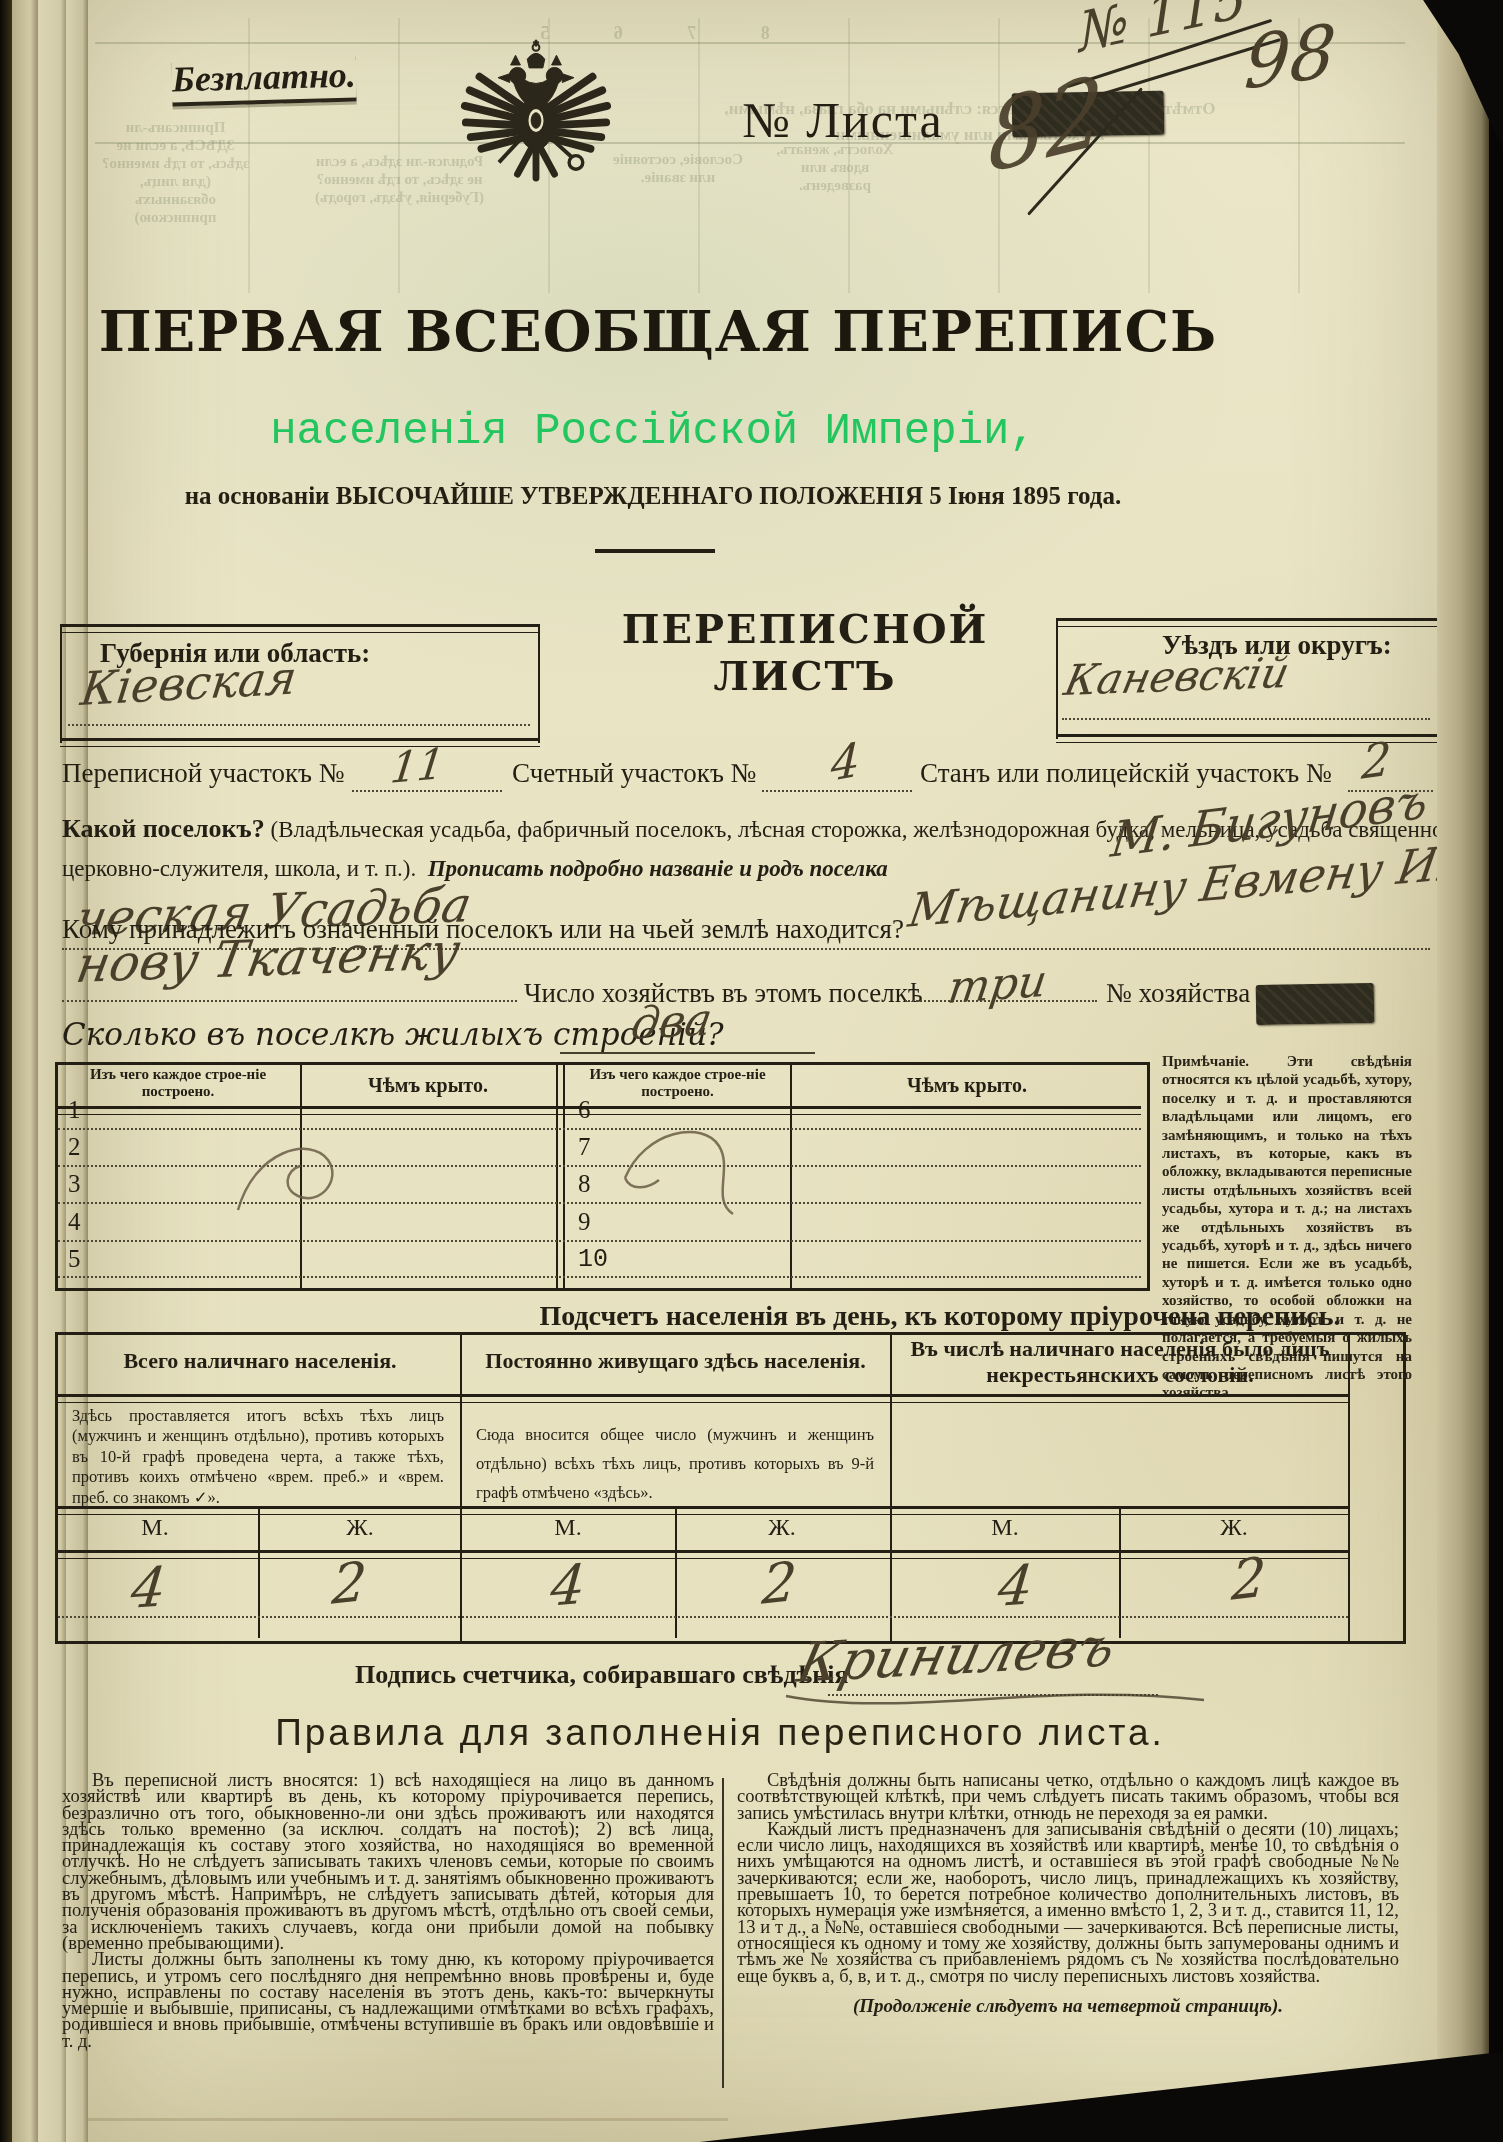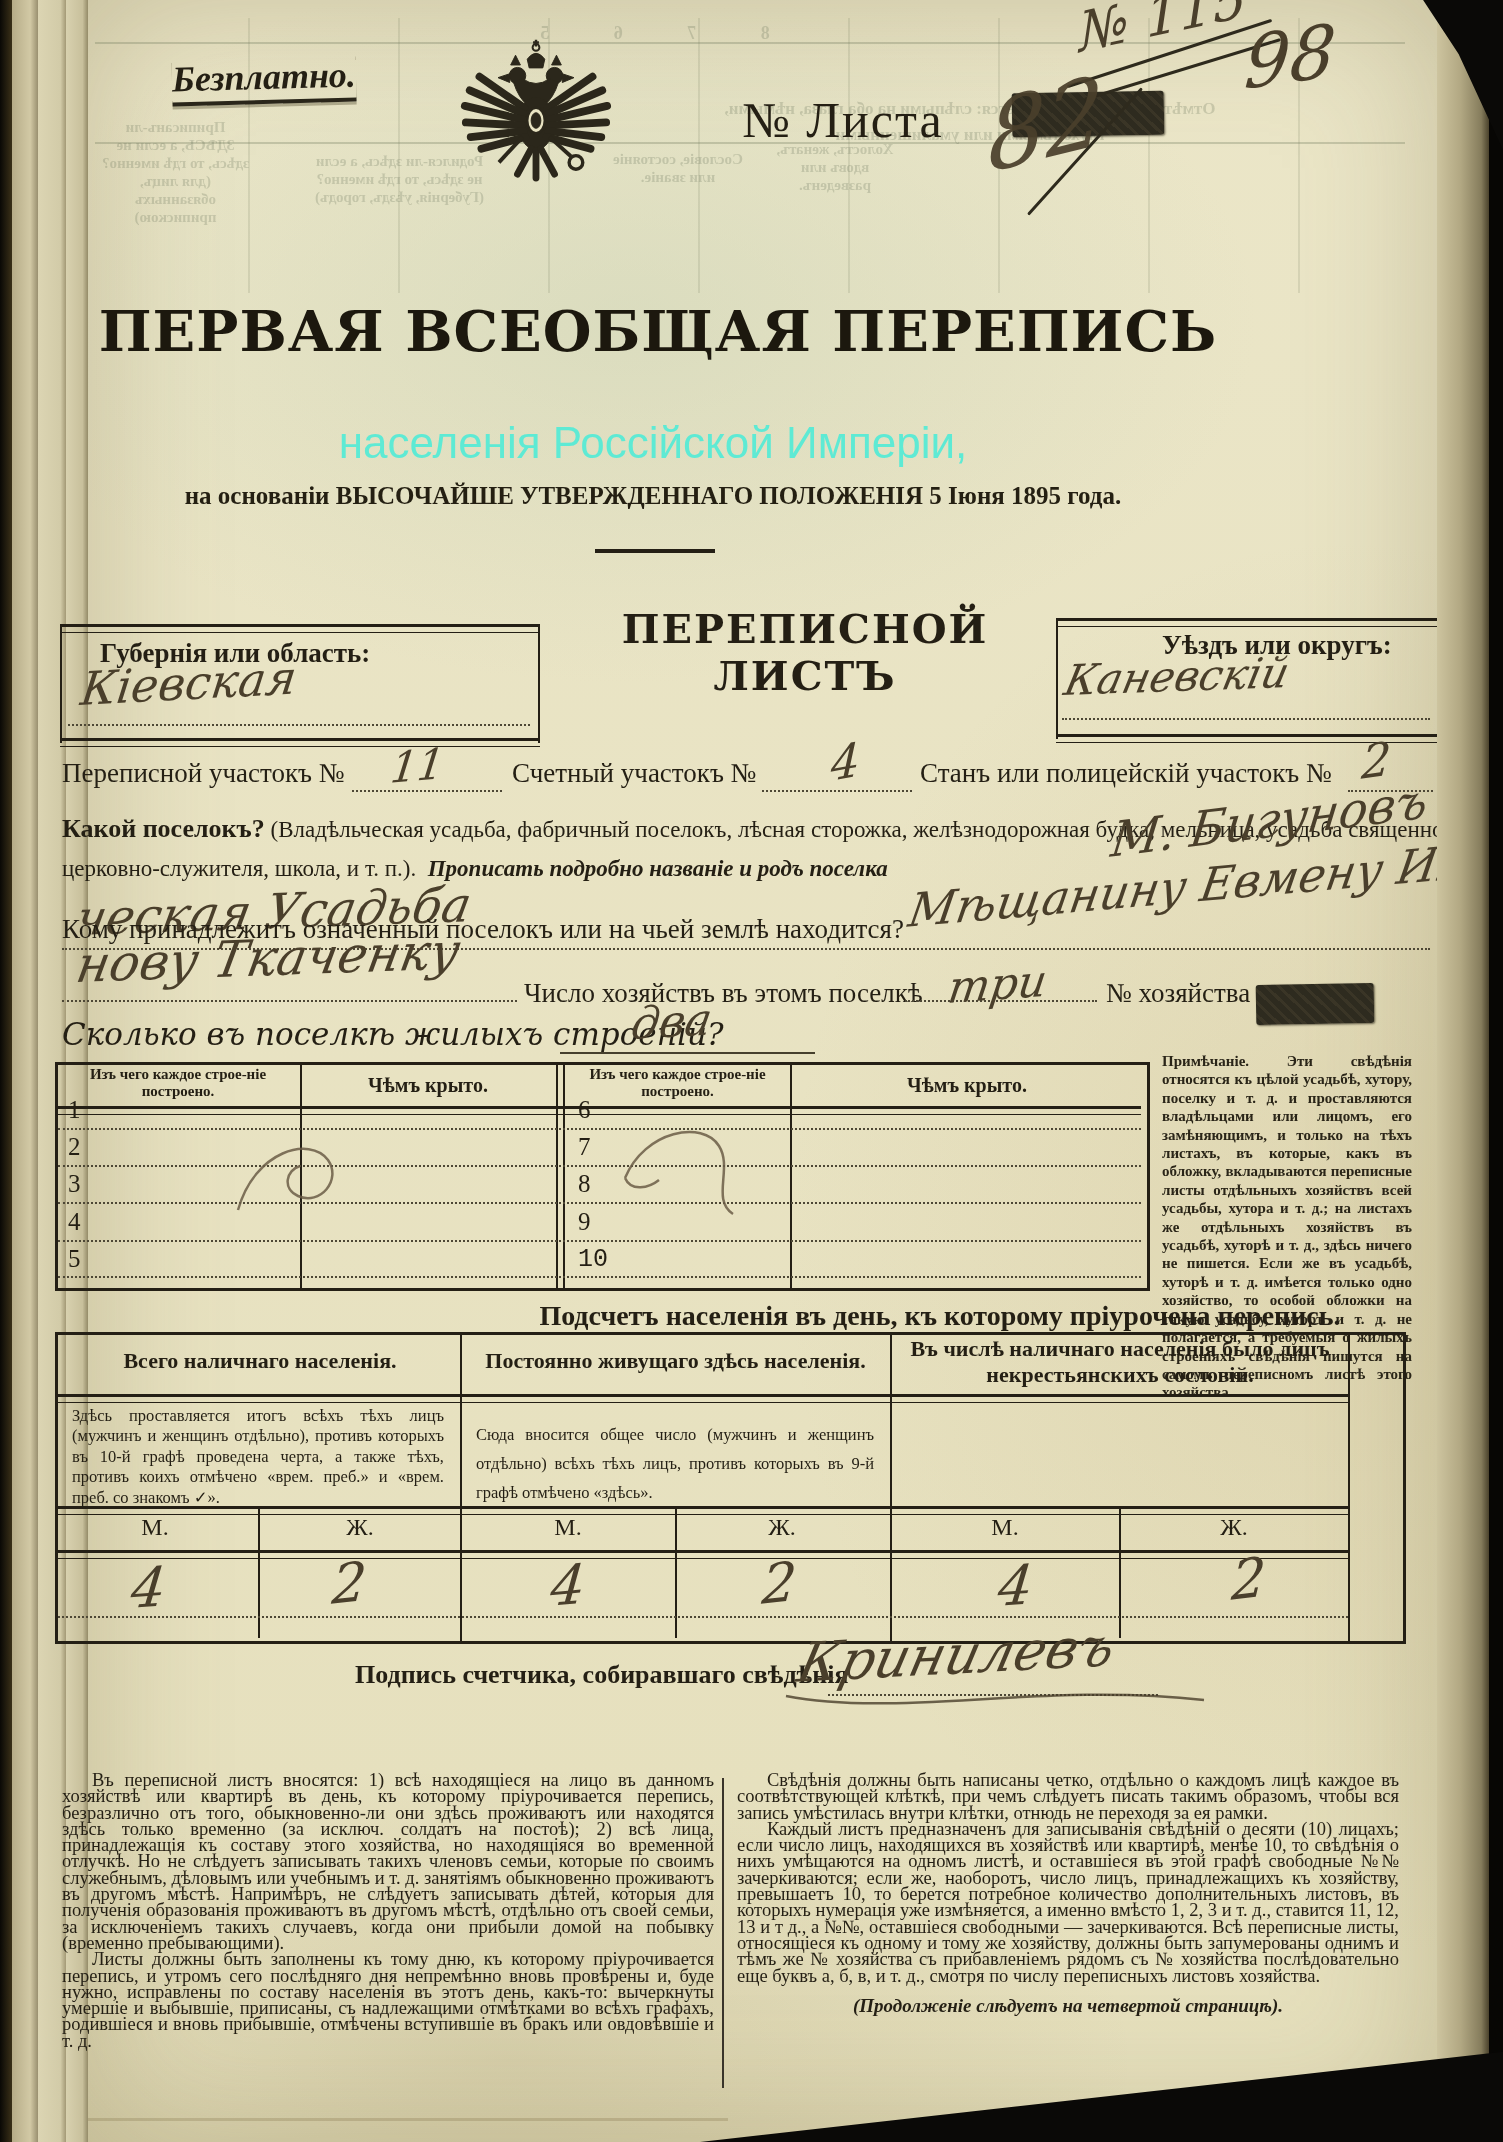--- a/index.html
+++ b/index.html
@@ -119,21 +119,21 @@
   <div class="blot" style="left:1012px;top:92px;width:152px;height:44px;transform:rotate(-1deg);"></div>
   <div class="hw" style="left:1080px;top:2px;font-size:54px;transform:rotate(-12deg) skewX(-10deg);">№ 115</div>
   <div class="strike" style="left:1062px;top:52px;width:215px;transform:rotate(-18deg);"></div>
   <div class="strike" style="left:1080px;top:68px;width:205px;transform:rotate(-17deg);"></div>
   <div class="hw" style="left:1242px;top:22px;font-size:72px;transform:rotate(-8deg) skewX(-12deg);">98</div>
   <div class="hw" style="left:988px;top:86px;font-size:94px;transform:rotate(-14deg) skewX(-14deg);opacity:.92;">82</div>
   <div class="strike" style="left:1000px;top:150px;width:170px;transform:rotate(-48deg);"></div>
 
   <div class="abs ctr" style="left:88px;top:298px;width:1140px;font-family:'DejaVu Serif',serif;
        font-weight:bold;font-size:56px;letter-spacing:1px;color:#1c180e;">ПЕРВАЯ ВСЕОБЩАЯ ПЕРЕПИСЬ</div>
-  <div class="abs ctr" style="left:88px;top:406px;width:1130px;font-family:Liberation Sans, sans-serif;font-size:44px;color:#5eead4;margin-top:12px;">населенія Россійской Имперіи,</div>
+  <div class="abs ctr" style="left:88px;top:406px;width:1130px;font-family:Liberation Mono, monospace;font-size:44px;color:#22c55e;">населенія Россійской Имперіи,</div>
   <div class="abs ctr" style="left:98px;top:482px;width:1110px;font-weight:bold;font-size:25px;color:#241f12;">на основаніи ВЫСОЧАЙШЕ УТВЕРЖДЕННАГО ПОЛОЖЕНІЯ 5 Іюня 1895 года.</div>
   <div class="abs" style="left:595px;top:549px;width:120px;height:4px;background:#241f15;"></div>
 
   <div class="rule2" style="left:60px;top:624px;width:480px;"></div>
   <div class="rule2" style="left:60px;top:738px;width:480px;"></div>
   <div class="vline" style="left:538px;top:624px;height:119px;"></div>
   <div class="vline" style="left:60px;top:624px;height:119px;"></div>
   <div class="abs" style="left:100px;top:638px;font-size:27px;font-weight:bold;">Губернія или область:</div>
   <div class="dotline" style="left:68px;top:724px;width:462px;"></div>
   <div class="hw" style="left:78px;top:662px;font-size:46px;transform:rotate(-3deg) skewX(-10deg);">Кіевская</div>
@@ -269,20 +269,22 @@
 
   <div class="abs nowrap" style="left:355px;top:1660px;font-size:26px;font-weight:bold;">Подпись счетчика, собиравшаго свѣдѣнія</div>
   <div class="dotline" style="left:828px;top:1694px;width:330px;"></div>
   <div class="hw" style="left:792px;top:1632px;font-size:54px;transform:rotate(-3deg) skewX(-16deg);">Кринилевъ</div>
   <div class="abs" style="left:780px;top:1680px;width:430px;height:34px;">
     <svg width="430" height="34" viewBox="0 0 430 34">
       <path d="M6,16 C120,38 260,2 424,20" stroke="#4a3f2b" stroke-width="2.5" fill="none" opacity=".8"></path>
     </svg>
   </div>
 
+  <div class="abs ctr nowrap" style="left:165px;top:1712px;width:1110px;font-family:'Liberation Sans',sans-serif;
+       font-size:37px;letter-spacing:3px;color:#292313;">Правила для заполненія переписного листа.</div>
 
   <div class="vline" style="left:722px;top:1778px;height:310px;width:1.5px;background:#39342a;"></div>
 
   <div class="abs" style="left:62px;top:1772px;width:652px;font-size:18.5px;line-height:16.3px;">
     <p class="just" style="margin:0;text-indent:30px;">Въ переписной листъ вносятся: 1) всѣ находящіеся на лицо въ данномъ хозяйствѣ или квартирѣ въ день, къ которому пріурочивается перепись, безразлично отъ того, обыкновенно-ли они здѣсь проживаютъ или находятся здѣсь только временно (за исключ. солдатъ на постоѣ); 2) всѣ лица, принадлежащія къ составу этого хозяйства, но находящіяся во временной отлучкѣ. Но не слѣдуетъ записывать такихъ членовъ семьи, которые по своимъ служебнымъ, дѣловымъ или учебнымъ и т. д. занятіямъ обыкновенно проживаютъ въ другомъ мѣстѣ. Напримѣръ, не слѣдуетъ записывать дѣтей, которыя для полученія образованія проживаютъ въ другомъ мѣстѣ, отдѣльно отъ своей семьи, за исключеніемъ такихъ случаевъ, когда они прибыли домой на побывку (временно пребывающими).</p>
     <p class="just" style="margin:0;text-indent:30px;">Листы должны быть заполнены къ тому дню, къ которому пріурочивается перепись, и утромъ сего послѣдняго дня непремѣнно вновь провѣрены и, буде нужно, исправлены по составу населенія въ этотъ день, какъ-то: вычеркнуты умершіе и выбывшіе, приписаны, съ надлежащими отмѣтками во всѣхъ графахъ, родившіеся и вновь прибывшіе, отмѣчены вступившіе въ бракъ или овдовѣвшіе и т. д.</p>
   </div>
   <div class="abs" style="left:737px;top:1772px;width:662px;font-size:18.5px;line-height:16.3px;">
     <p class="just" style="margin:0;text-indent:30px;">Свѣдѣнія должны быть написаны четко, отдѣльно о каждомъ лицѣ каждое въ соотвѣтствующей клѣткѣ, при чемъ слѣдуетъ писать такимъ образомъ, чтобы вся запись умѣстилась внутри клѣтки, отнюдь не переходя за ея рамки.</p>
     <p class="just" style="margin:0;text-indent:30px;">Каждый листъ предназначенъ для записыванія свѣдѣній о десяти (10) лицахъ; если число лицъ, находящихся въ хозяйствѣ или квартирѣ, менѣе 10, то свѣдѣнія о нихъ умѣщаются на одномъ листѣ, и оставшіеся въ этой графѣ свободные №№ зачеркиваются; если же, наоборотъ, число лицъ, принадлежащихъ къ хозяйству, превышаетъ 10, то берется потребное количество дополнительныхъ листовъ, въ которыхъ нумерація уже измѣняется, а именно вмѣсто 1, 2, 3 и т. д., ставится 11, 12, 13 и т д., а №№, оставшіеся свободными — зачеркиваются. Всѣ переписные листы, относящіеся къ одному и тому же хозяйству, должны быть запумерованы однимъ и тѣмъ же № хозяйства съ прибавленіемъ рядомъ съ № хозяйства послѣдовательно еще буквъ а, б, в, и т. д., смотря по числу переписныхъ листовъ хозяйства.</p>

